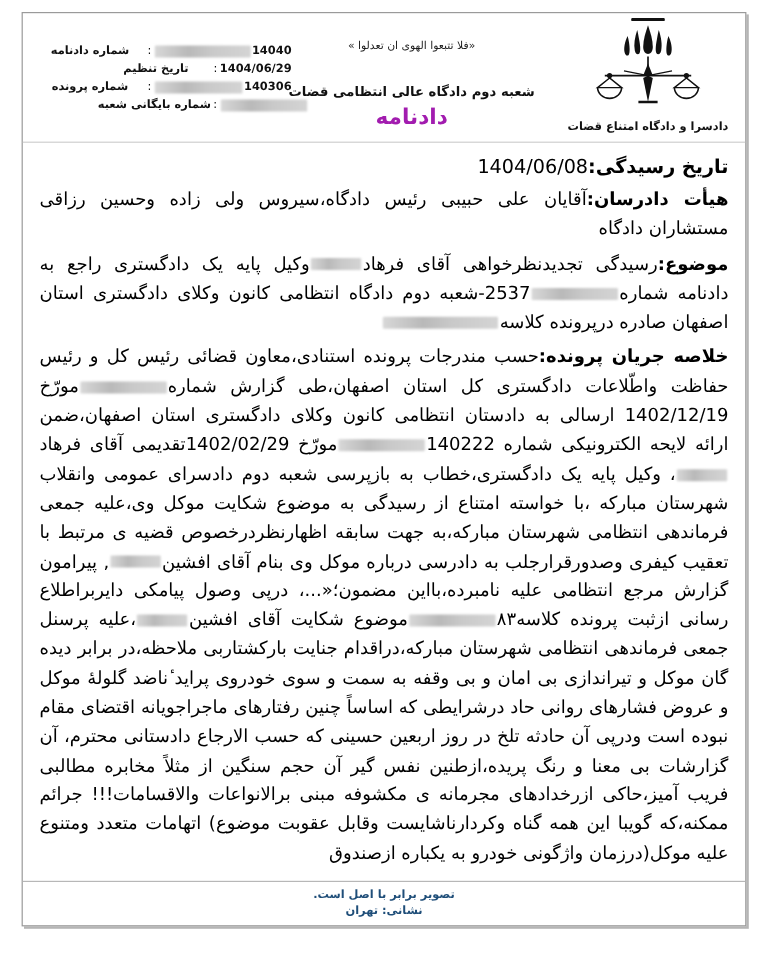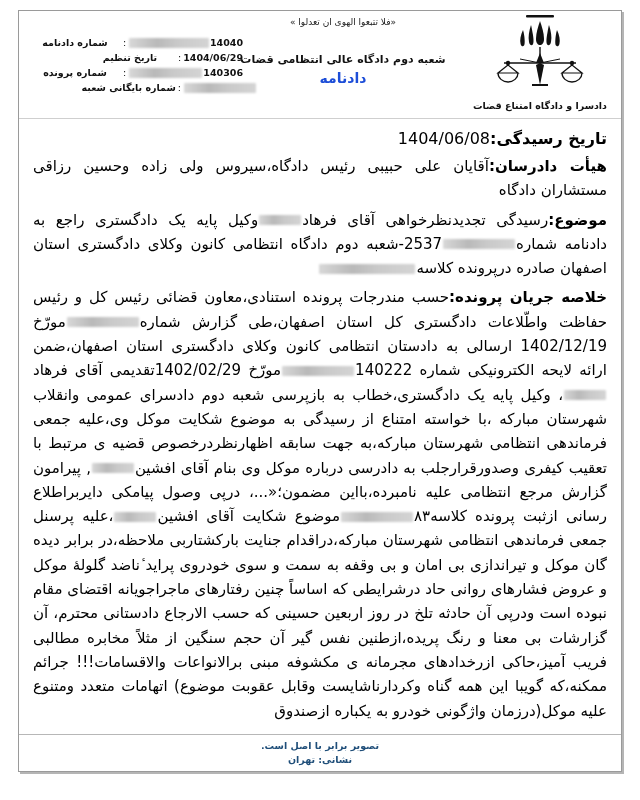--- a/index.html
+++ b/index.html
@@ -48,40 +48,40 @@
     font-weight: bold;
     color: #111;
     margin-top: 1px;
     white-space: nowrap;
   }
 
   
   .center-block {
     position: absolute;
     right: 158px;
-    top: 6px;
+    top: 23px;
     width: 240px;
     text-align: center;
   }
   .quran-verse {
     font-size: 9px;
     color: #1a1a1a;
     letter-spacing: .2px;
     margin-bottom: 26px;
   }
   .branch-title {
     font-size: 11px;
     font-weight: bold;
     color: #111;
     margin-bottom: 4px;
   }
   .doc-type {
-    font-size: 14px;
-    font-weight: bold;
-    color: #1d4ed8;
+    font-size: 18px;
+    font-weight: bold;
+    color: #a21caf;
   }
 
   
   .meta-block {
     position: absolute;
     left: 10px;
     top: 24px;
     width: 228px;
   }
   .meta-row {

